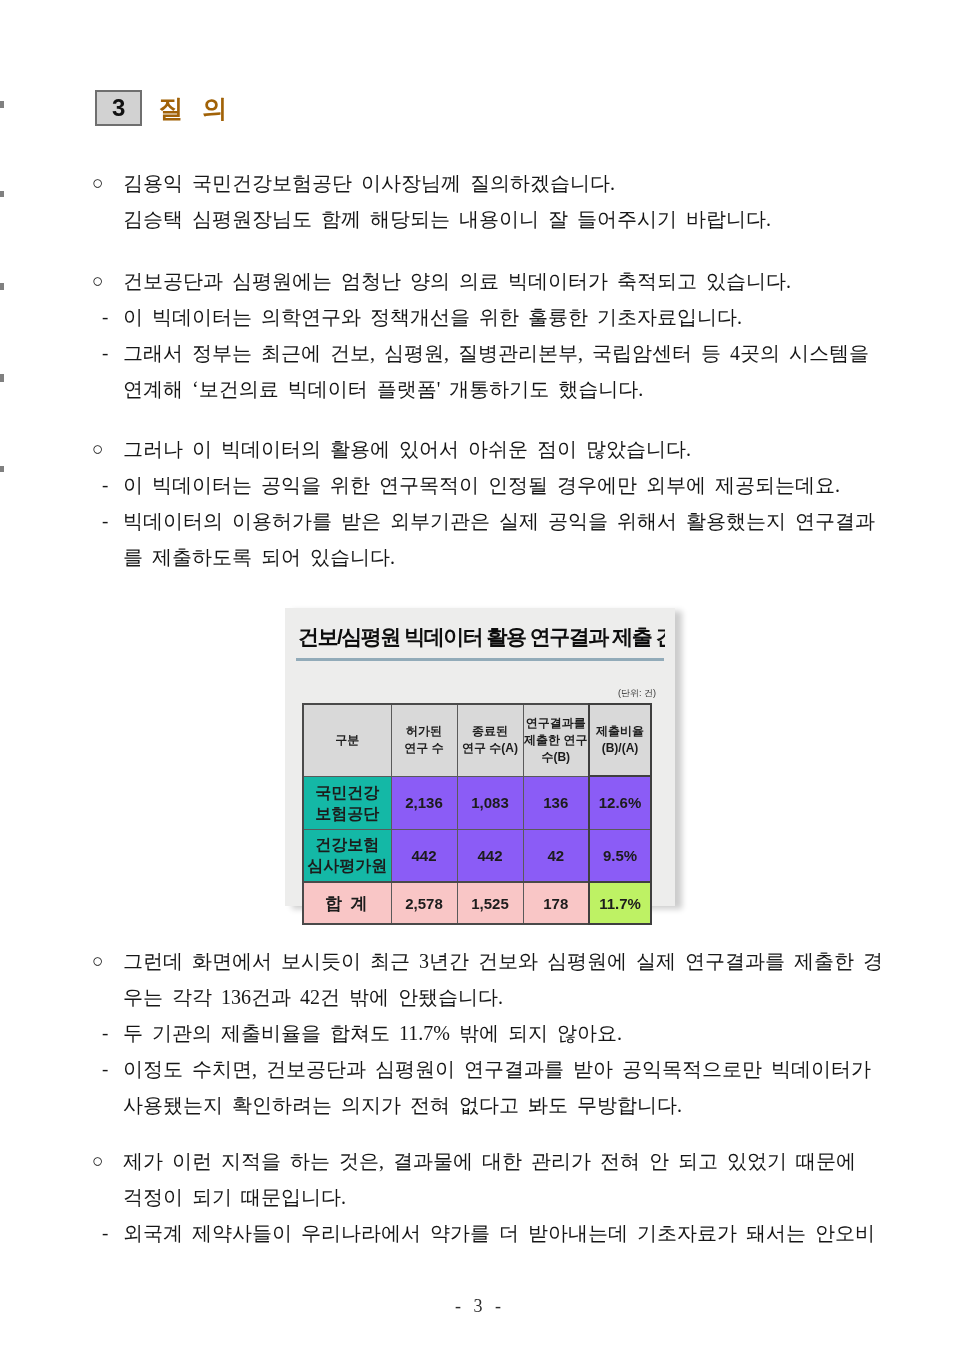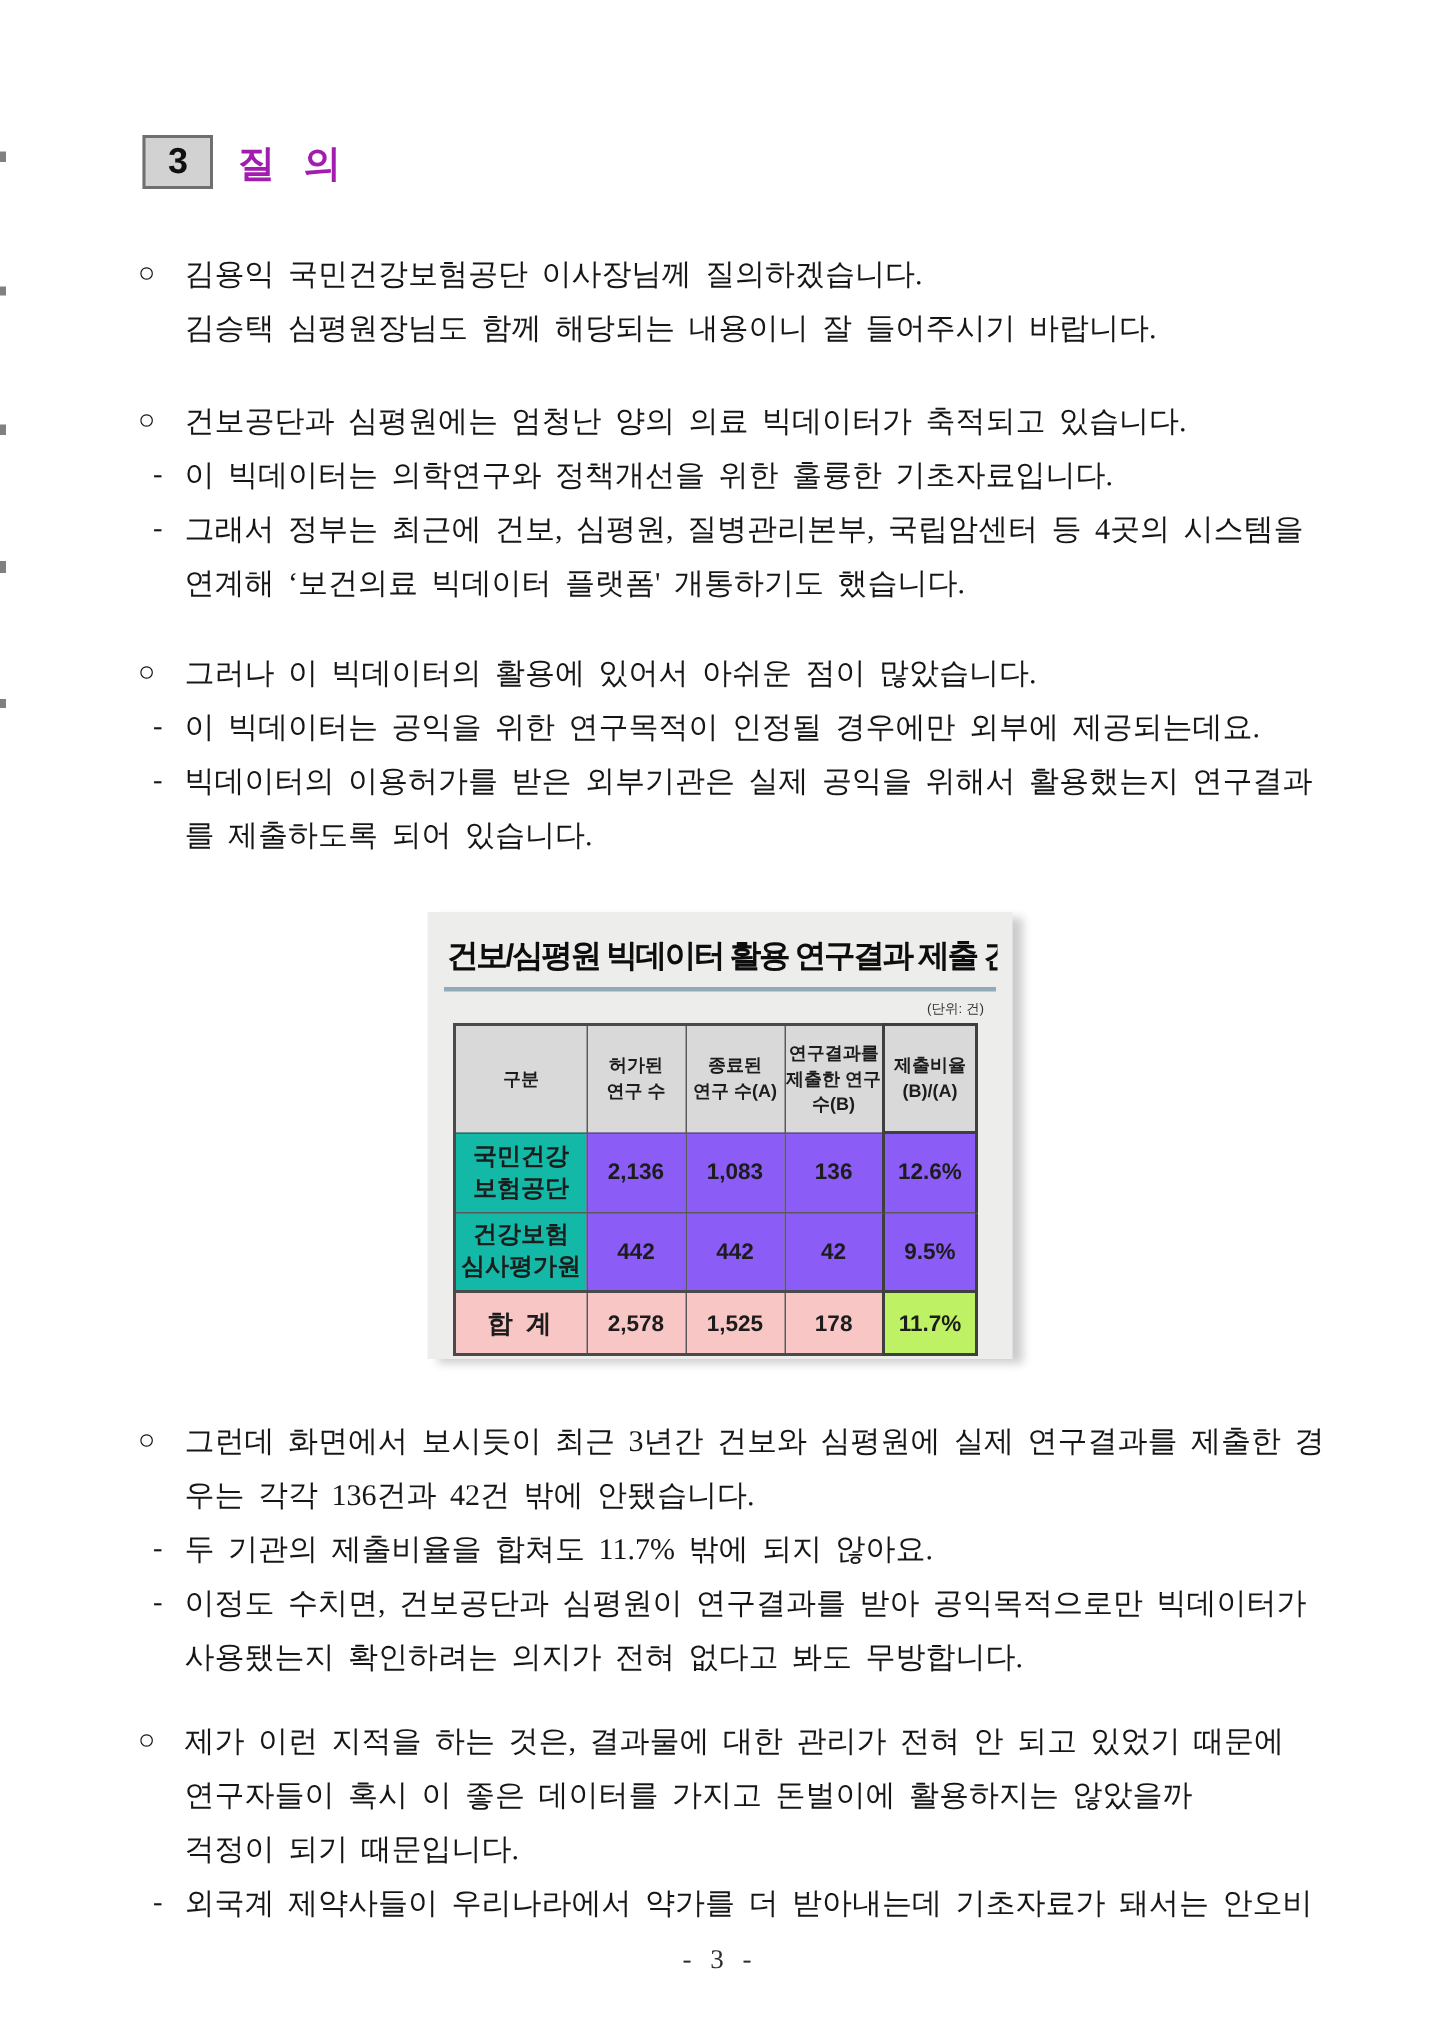--- a/index.html
+++ b/index.html
@@ -8,36 +8,36 @@
     font-family:"Liberation Serif","DejaVu Serif",serif;color:#1a1a1a;
     overflow:hidden;
   }
   
   .artifact{position:absolute;left:0;width:4px;background:#3c3c3c;opacity:.65;}
   
   .sec-head{position:absolute;top:90px;left:95px;display:flex;align-items:center;
     font-family:"Liberation Sans","DejaVu Sans",sans-serif;}
   .sec-num{display:inline-block;background:#d2d2d2;border:2px solid #6f6f6f;
     padding:1px 15px;font-size:24px;font-weight:bold;color:#111;line-height:30px;}
-  .sec-title{margin-left:16px;font-size:25px;font-weight:bold;color:#a21caf;letter-spacing:6px;}
+  .sec-title{margin-left:16px;font-size:25px;font-weight:bold;color:#a16207;letter-spacing:6px;}
   
   .para{position:absolute;left:0;width:960px;}
   .ln{display:flex;height:36px;align-items:flex-start;padding-left:92px;
     font-size:20px;line-height:30px;word-spacing:4px;color:#161616;}
   .mk{flex:none;width:31px;box-sizing:border-box;font-size:19px;color:#161616;}
   .mk.dash{padding-left:10px;}
   .tx{flex:1;padding-right:98px;white-space:nowrap;overflow:hidden;}
   
   .slide{position:absolute;left:285px;top:608px;width:390px;height:298px;
     background:#ededec;box-shadow:7px 3px 6px rgba(0,0,0,0.20);
     font-family:"Liberation Sans","DejaVu Sans",sans-serif;box-sizing:border-box;}
   .slide-title{margin:15px 10px 0 13px;font-size:21px;font-weight:bold;color:#0d0d0d;
     letter-spacing:-1.5px;white-space:nowrap;overflow:hidden;}
   .slide-rule{height:3px;background:#92abb9;margin:7px 11px 0 11px;}
-  .unit-note{text-align:right;font-size:9px;color:#333;margin:5px 19px 3px 0;letter-spacing:0px;}
+  .unit-note{text-align:right;font-size:9px;color:#333;margin:26px 19px 3px 0;letter-spacing:0px;}
   table.grid{border-collapse:collapse;margin-left:17px;table-layout:fixed;width:348px;}
   table.grid th,table.grid td{border:1px solid #5a5a5a;text-align:center;vertical-align:middle;
     padding:0;color:#1c1c1c;}
   table.grid{border:2px solid #4a4a4a;}
   tr.thead th{background:#d9d9d9;font-size:12px;font-weight:bold;height:70px;line-height:17px;}
   tr.brow{height:53px;}
   tr.brow td{background:#8b5cf6;font-size:15px;font-weight:bold;}
   tr.brow td.c-label{background:#14b8a6;font-size:16px;line-height:21px;}
   td.c-rate-y{background:#ffff00;border-left:2px solid #3f3f3f !important;
     border-right:2px solid #3f3f3f !important;margin-left:16px;}
@@ -200,24 +200,20 @@
   </div>
 </div>
 
 <div class="para" style="top:1146px;">
   <div class="ln">
     <span class="mk">○</span>
     <span class="tx">제가 이런 지적을 하는 것은, 결과물에 대한 관리가 전혀 안 되고 있었기 때문에</span>
   </div>
   <div class="ln">
     <span class="mk"></span>
-    <span class="tx">연구자들이 혹시 이 좋은 데이터를 가지고 돈벌이에 활용하지는 않았을까</span>
-  </div>
-  <div class="ln">
-    <span class="mk"></span>
     <span class="tx">걱정이 되기 때문입니다.</span>
   </div>
   <div class="ln">
     <span class="mk dash">-</span>
     <span class="tx">외국계 제약사들이 우리나라에서 약가를 더 받아내는데 기초자료가 돼서는 안오비</span>
   </div>
 </div>
 
 <div class="footer">- 3 -</div>
 

